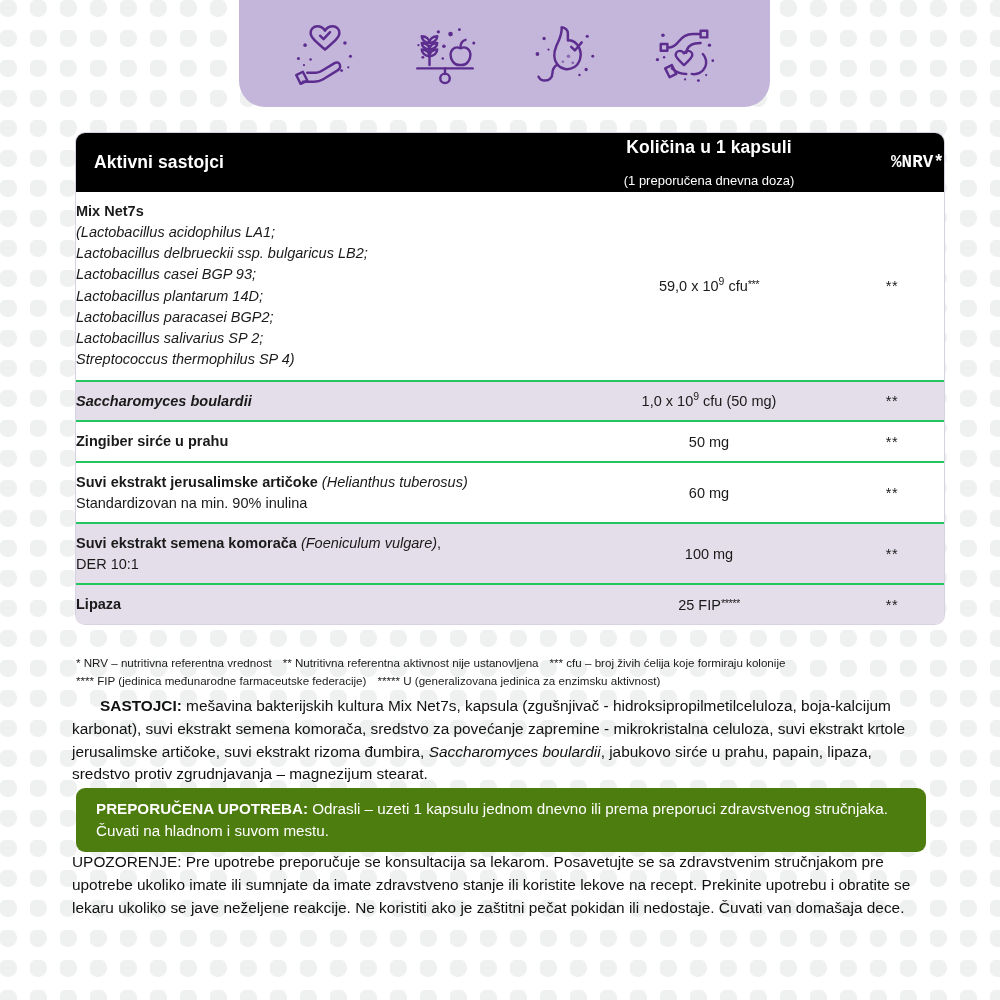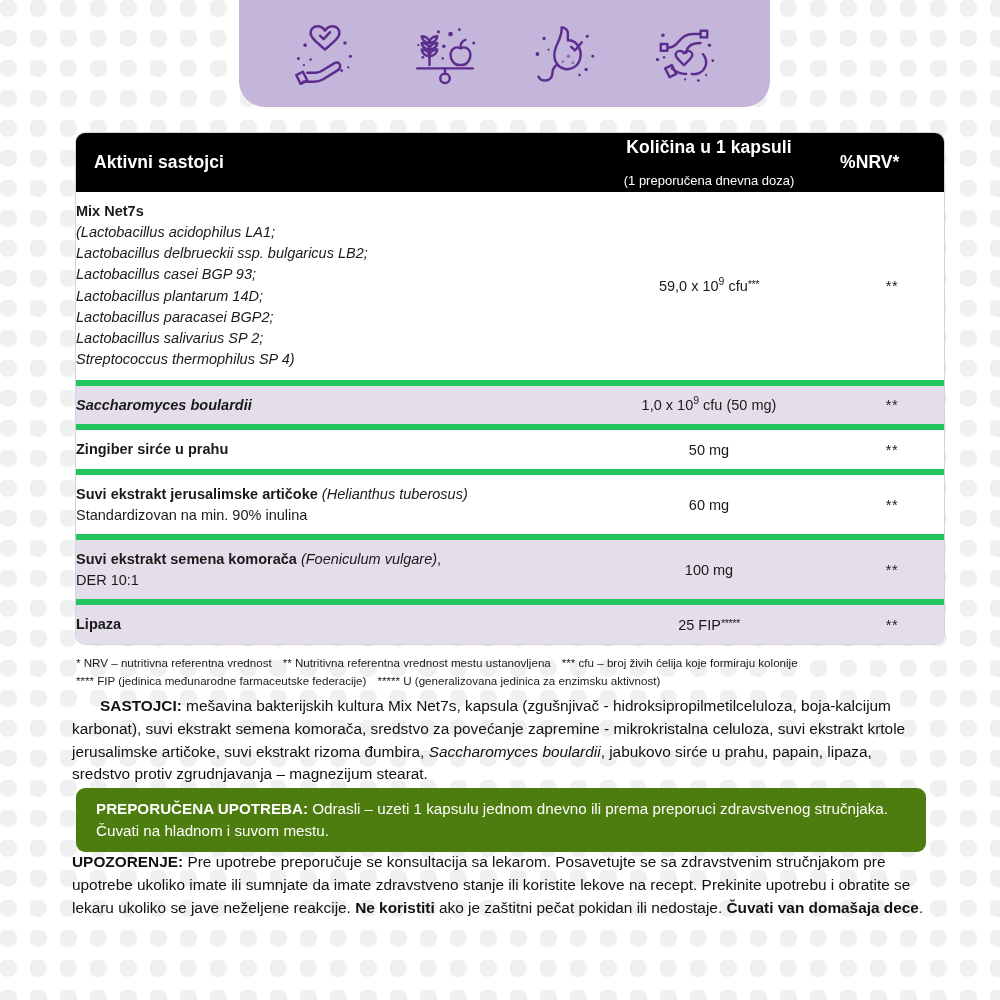--- a/index.html
+++ b/index.html
@@ -70,27 +70,27 @@
     line-height: 1.15;
   }
   .th-sub {
     font-size: 13px;
     font-weight: normal;
     line-height: 1.2;
     margin-top: 16px;
   }
   th.col-name   { width: 484px; text-align: left;  padding-left: 18px !important; }
   th.col-amount { width: 262px; text-align: center; }
-  th.col-nrv    { width: 104px; text-align: left; }
+  th.col-nrv    { width: 104px; text-align: right; font-family: Liberation Mono, monospace; }
 
   table.facts tbody td {
     font-size: 14.5px;
     color: #1a1a1a;
     vertical-align: middle;
-    border-bottom: 6px solid #22c55e;
+    border-bottom: 2px solid #22c55e;
     padding: 9px 0;
   }
   tbody tr.shade td { background: #e3dee9; }
   tbody tr.plain td { background: #ffffff; }
   tbody tr:last-child td { border-bottom: none; }
 
   td.c-name   { padding-left: 18px; padding-right: 12px; text-align: left; line-height: 1.42; }
   td.c-amount { text-align: center; font-size: 14.5px; }
   td.c-nrv    { text-align: center; font-size: 12px; letter-spacing: .5px; }
 
@@ -147,21 +147,21 @@
   
   .upozorenje {
     position: absolute;
     left: 72px;
     top: 851px;
     width: 862px;
     font-size: 15.4px;
     line-height: 1.48;
     color: #111111;
   }
-  .upozorenje b { font-weight: bold; margin-top: 12px; }
+  .upozorenje b { font-weight: normal; margin-top: 12px; }
 </style>
 </head>
 <body>
 
 <div class="icon-banner">
 
   <svg class="banner-icon" viewBox="0 0 64 56">
     <g fill="none" stroke="#5c2d8e" stroke-width="2.2" stroke-linecap="round" stroke-linejoin="round">
       <path d="M32 24 C24 17 19 13 19 9 C19 5.5 21.8 3 25 3 C27.6 3 30.6 4.6 32 7 C33.4 4.6 36.4 3 39 3 C42.2 3 45 5.5 45 9 C45 13 40 17 32 24 Z"></path>
       <path d="M27.5 11.5 L30.7 14.6 L36.6 8.3"></path>
@@ -301,21 +301,21 @@
           <td class="c-name"><span class="ing-title">Lipaza</span></td>
           <td class="c-amount"><span>25 FIP</span><span class="supstar">*****</span></td>
           <td class="c-nrv">**</td>
         </tr>
       </tbody>
   </table>
 </div>
 
 <div class="footnotes">
   <div>
-    <span class="fn">* NRV – nutritivna referentna vrednost</span><span class="fn-gap"></span><span class="fn">** Nutritivna referentna vrednost mestu ustanovljena</span><span class="fn-gap"></span><span class="fn">*** cfu – broj živih ćelija koje formiraju kolonije</span>
+    <span class="fn">* NRV – nutritivna referentna vrednost</span><span class="fn-gap"></span><span class="fn">** Nutritivna referentna aktivnost nije ustanovljena</span><span class="fn-gap"></span><span class="fn">*** cfu – broj živih ćelija koje formiraju kolonije</span>
   </div>
   <div>
     <span class="fn">**** FIP (jedinica međunarodne farmaceutske federacije)</span><span class="fn-gap"></span><span class="fn">***** U (generalizovana jedinica za enzimsku aktivnost)</span>
   </div>
 </div>
 
 <div class="sastojci">
   <b>SASTOJCI:</b><span> mešavina bakterijskih kultura Mix Net7s, kapsula (zgušnjivač - hidroksipropilmetilceluloza, boja-kalcijum karbonat), suvi ekstrakt semena komorača, sredstvo za povećanje zapremine - mikrokristalna celuloza, suvi ekstrakt krtole jerusalimske artičoke, suvi ekstrakt rizoma đumbira, </span><i>Saccharomyces boulardii</i><span>, jabukovo sirće u prahu, papain, lipaza, sredstvo protiv zgrudnjavanja – magnezijum stearat.</span>
 </div>
 

